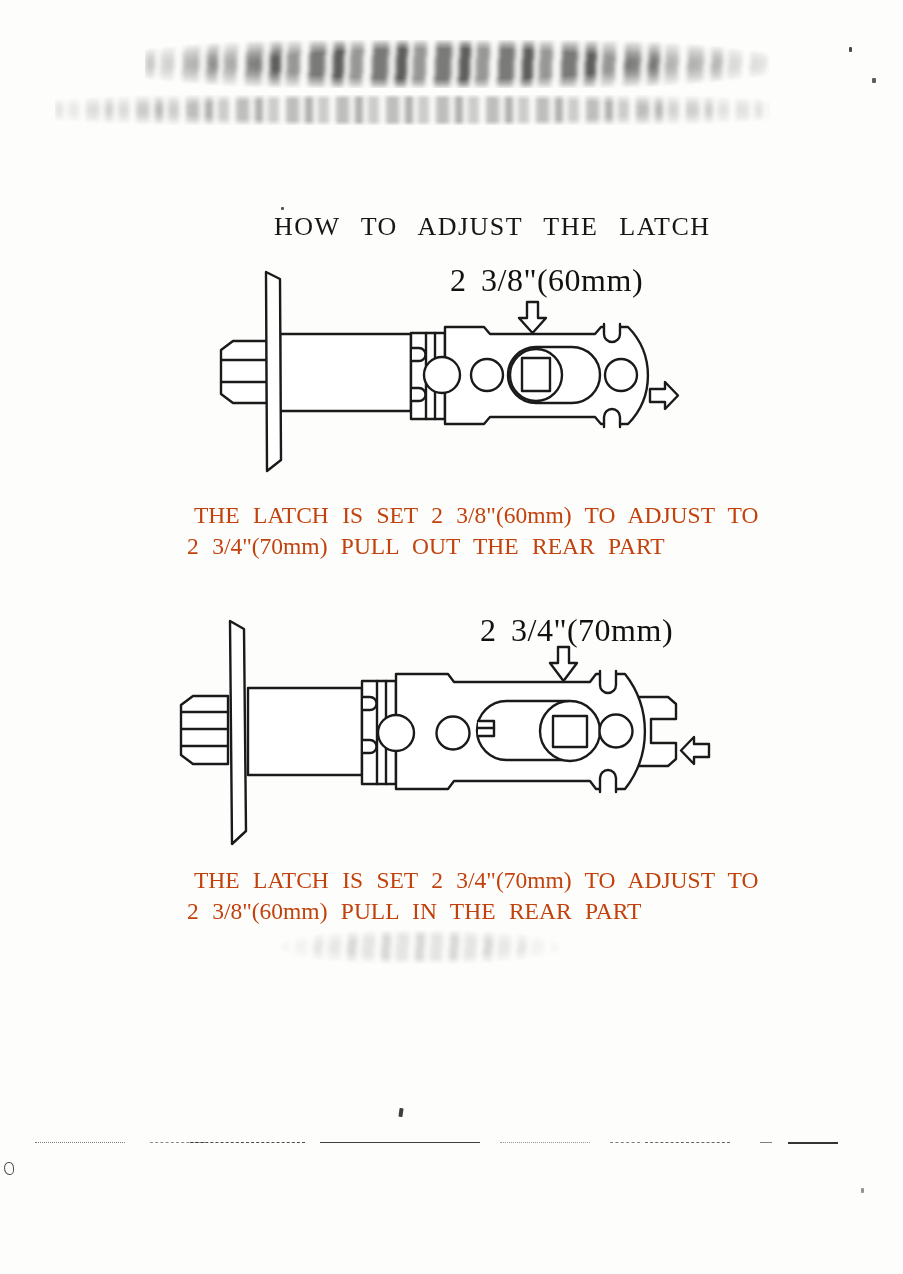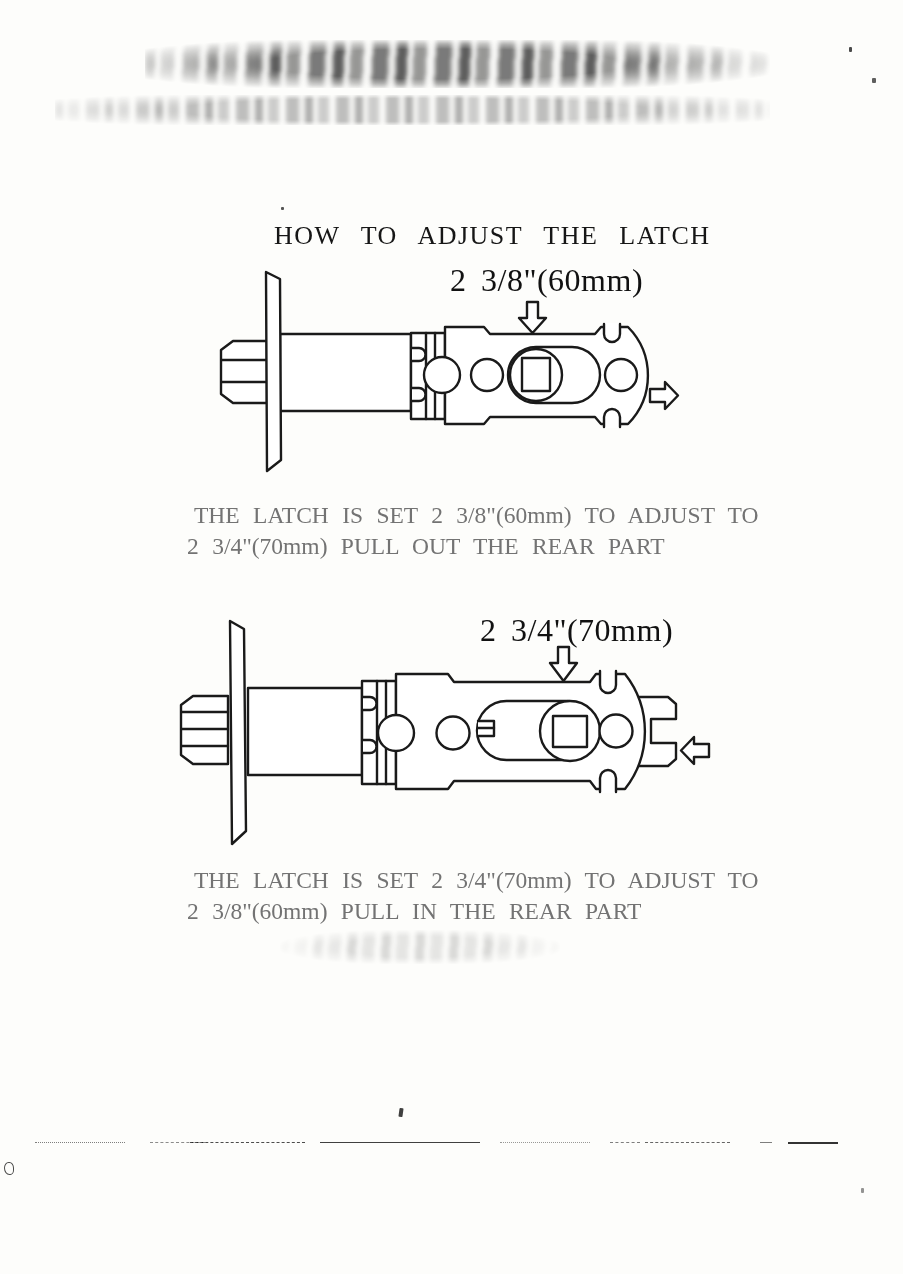--- a/index.html
+++ b/index.html
@@ -4,30 +4,30 @@
 <style>
   html,body{margin:0;padding:0;}
   body{
     width:903px;height:1274px;position:relative;overflow:hidden;
     background:#fdfdfb;
     font-family:"Liberation Serif",serif;
   }
   .title{
     position:absolute;left:274px;top:212px;
     font-size:26px;color:#161616;
-    letter-spacing:1.5px;word-spacing:13px;white-space:nowrap;margin-top:9px;
+    letter-spacing:1.5px;word-spacing:13px;white-space:nowrap;
   }
   .dim-label{
     position:absolute;font-size:32px;color:#111;
     letter-spacing:.5px;word-spacing:6px;white-space:nowrap;
   }
   #label1{left:450px;top:262px;}
   #label2{left:480px;top:612px;}
   .caption{
-    position:absolute;font-size:23.5px;color:#737373;
+    position:absolute;font-size:23.5px;color:#c2410c;
     word-spacing:7.5px;line-height:31px;white-space:nowrap;
   }
   #caption1{left:187px;top:500px;}
   #caption2{left:187px;top:865px;}
   .caption .l1{padding-left:7px;}
   svg{position:absolute;overflow:visible;}
   .smudge{position:absolute;filter:blur(2.2px);pointer-events:none;}
   #smudge-top-1{
     left:145px;top:40px;width:625px;height:48px;opacity:.8;
     background:repeating-linear-gradient(93deg,

